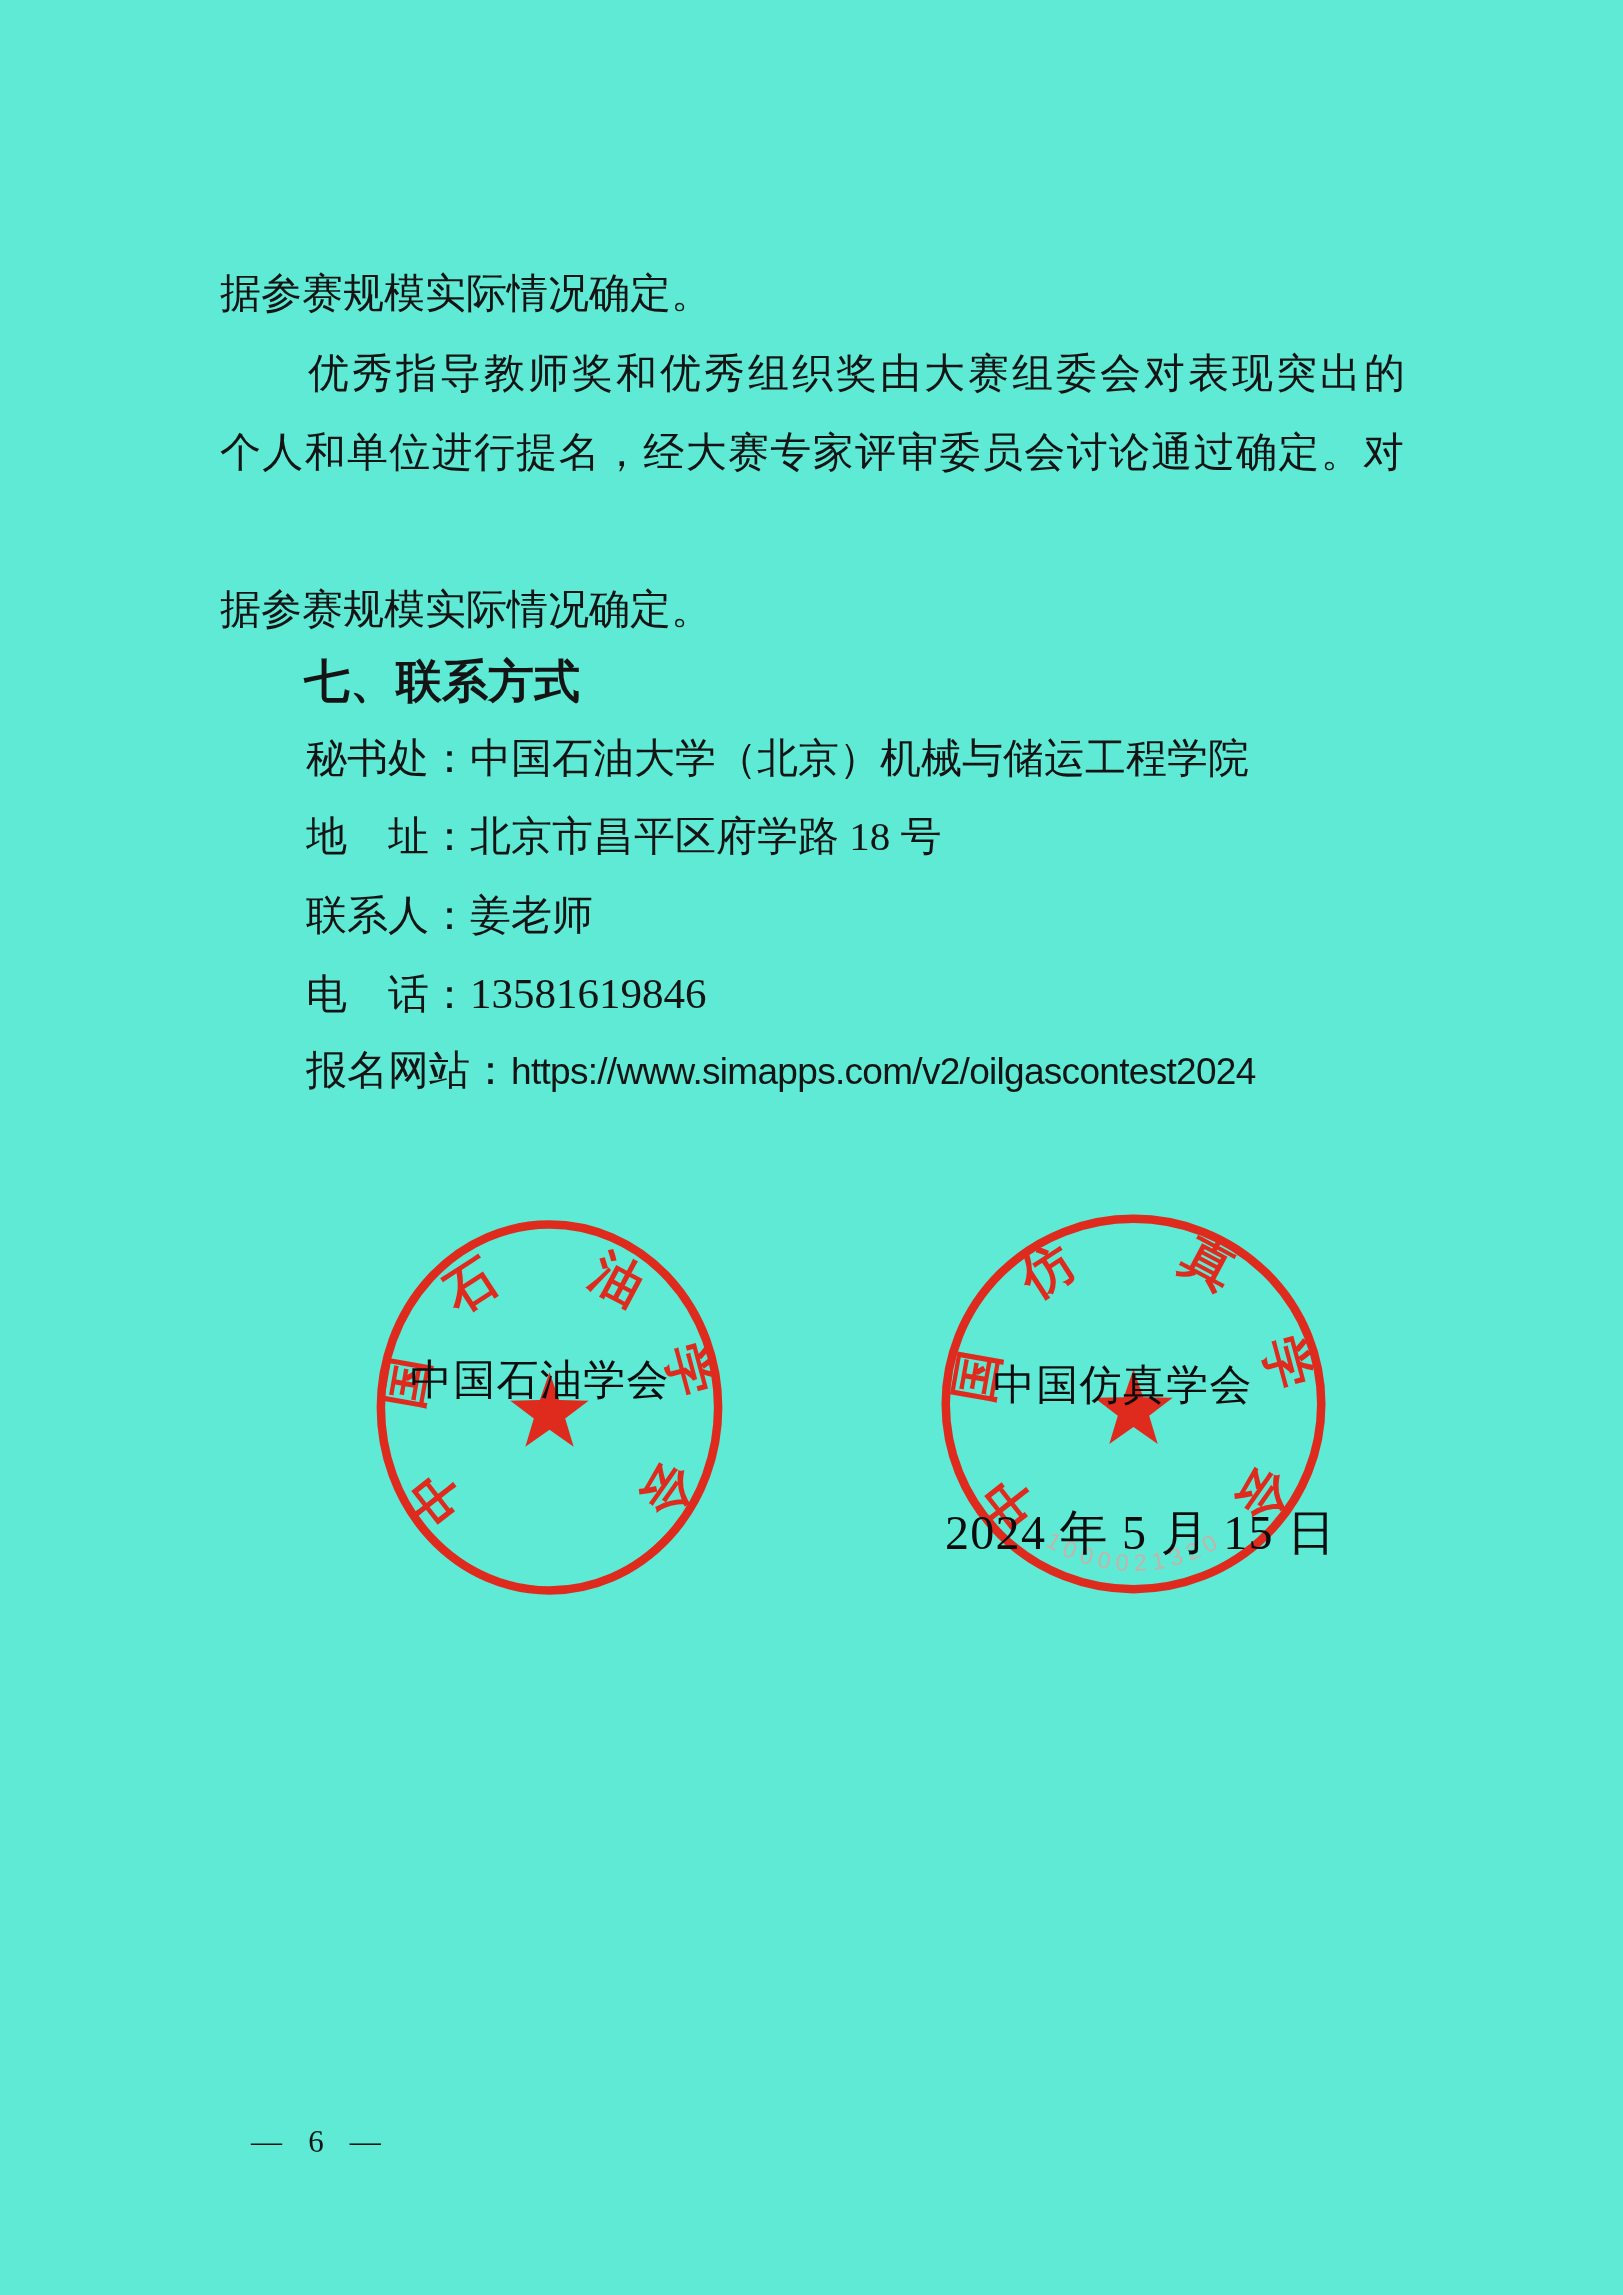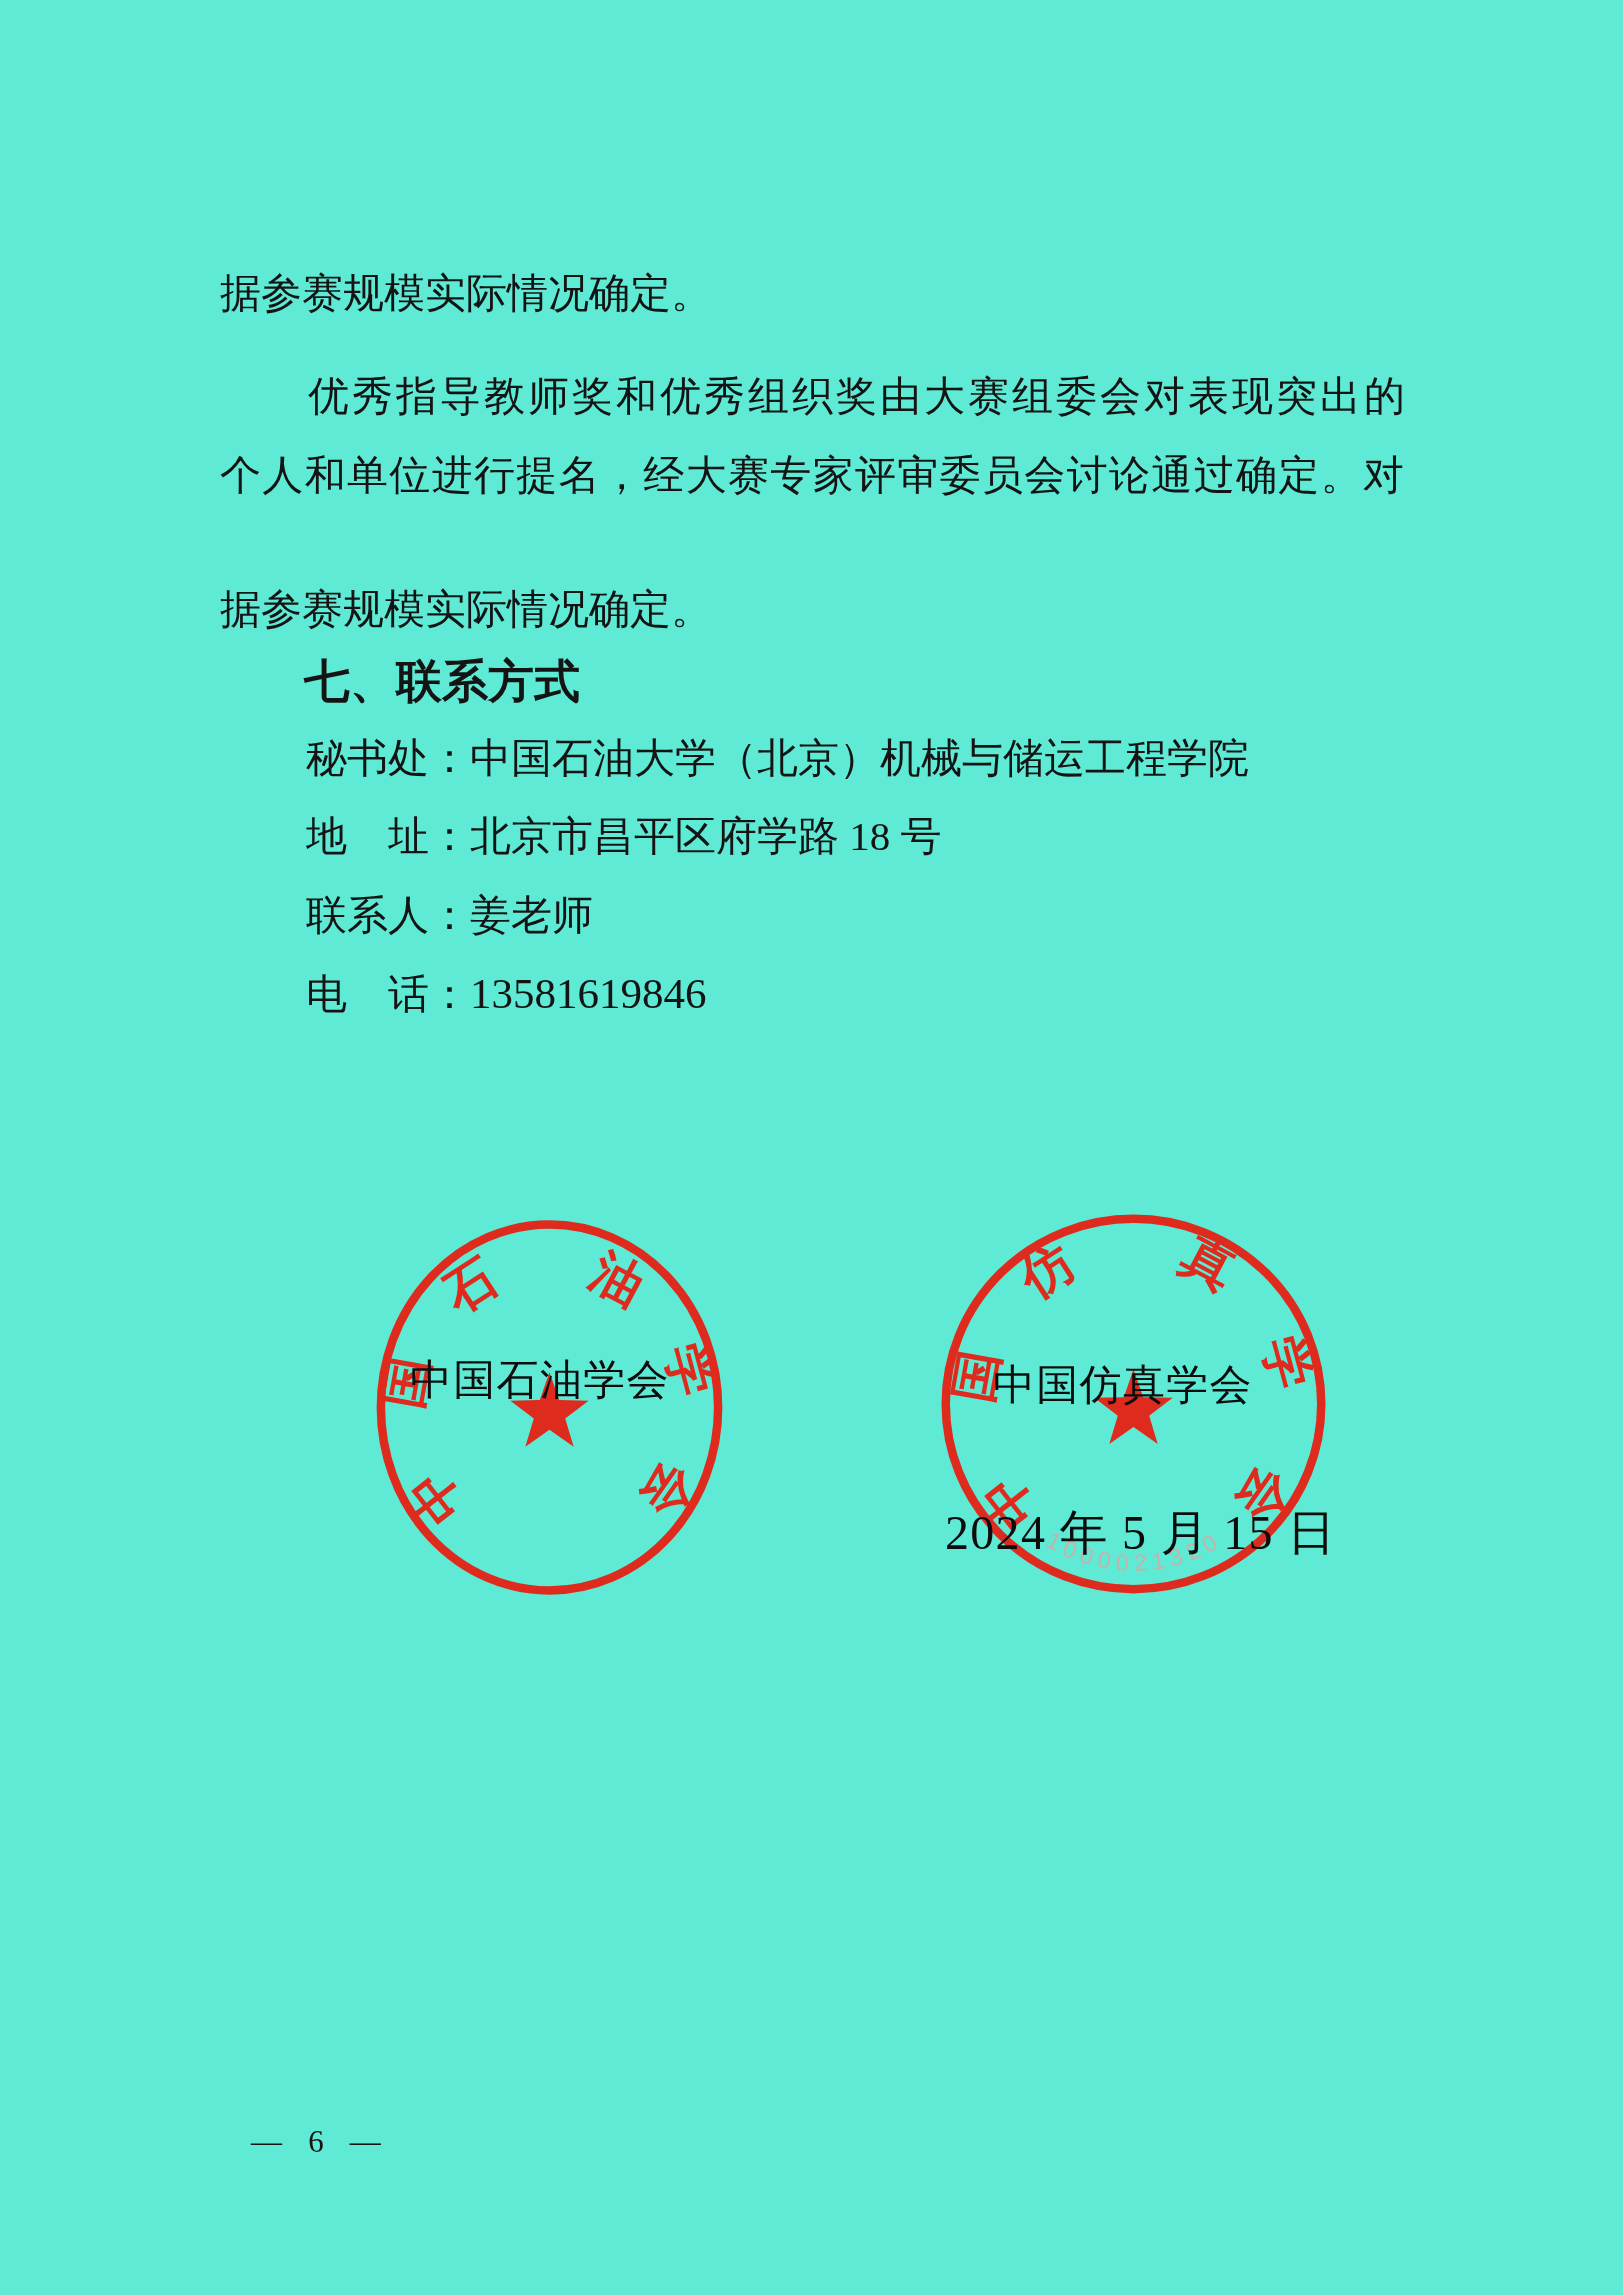--- a/index.html
+++ b/index.html
@@ -2,21 +2,21 @@
 <html style="--seal-red: #DF2B1E; --ink: #141414; --serial-pink: #D9A9A2;font-size:10.5px"><head>
 <meta charset="utf-8">
 <style>
   html,body{margin:0;padding:0;background:#9a9a9a;}
   .page{
     position:relative;width:1623px;height:2295px;background:#5eead4;overflow:hidden;
     font-family:"Liberation Serif","DejaVu Serif",serif;color:var(--ink,#141414);
   }
   .cn{position:absolute;font-size:41px;line-height:1.1;}
   .nowrap{white-space:nowrap;}
-  .just{text-align:justify;text-align-last:justify;margin-top:23px;}
+  .just{text-align:justify;text-align-last:justify;}
   .heading{font-family:"Liberation Sans","DejaVu Sans",sans-serif;font-weight:bold;font-size:46px;white-space:nowrap;}
   .latin-serif{font-family:"Liberation Serif","DejaVu Serif",serif;font-size:43px;text-align:center;}
   .url{font-family:"Liberation Sans","DejaVu Sans",sans-serif;font-size:37px;letter-spacing:-0.7px;}
   .seal{position:absolute;z-index:1;}
   .seal svg{display:block;width:100%;height:100%;}
   .ring{fill:none;stroke:var(--seal-red,#df2b1e);stroke-width:13px;}
   .arc-char{
     fill:var(--seal-red,#df2b1e);font-size:78px;
     font-family:"Liberation Serif","DejaVu Serif",serif;
     text-anchor:middle;dominant-baseline:central;font-weight:bold;
@@ -49,20 +49,23 @@
   <div class="cn nowrap" style="left:306px;top:736px">秘书处：中国石油大学（北京）机械与储运工程学院</div>
 
   <div class="cn nowrap" style="left:306px;top:814px">地　址：北京市昌平区府学路 18 号</div>
 
   <div class="cn nowrap" style="left:306px;top:893px">联系人：姜老师</div>
 
   <div class="cn nowrap" style="left:306px;top:970px">
     <span>电　话：</span><span class="latin-serif">13581619846</span>
   </div>
 
+  <div class="cn nowrap" style="left:306px;top:1048px">
+    <span>报名网站：</span><span class="url">https://www.simapps.com/v2/oilgascontest2024</span>
+  </div>
 
   <div class="seal" style="left:373px;top:1216px;width:353px;height:383px">
     <svg viewBox="0 0 540 586" xmlns="http://www.w3.org/2000/svg">
       <ellipse class="ring" cx="270" cy="293" rx="258" ry="280"></ellipse>
       <text class="arc-char" transform="translate(95.1 429.7) rotate(-128)">中</text>
       <text class="arc-char" transform="translate(51.4 254.5) rotate(-80)">国</text>
       <text class="arc-char" transform="translate(149.1 106.8) rotate(-33)">石</text>
       <text class="arc-char" transform="translate(374.2 97.0) rotate(28)">油</text>
       <text class="arc-char" transform="translate(484.4 235.5) rotate(75)">学</text>
       <text class="arc-char" transform="translate(451.9 420.3) rotate(125)">会</text>

